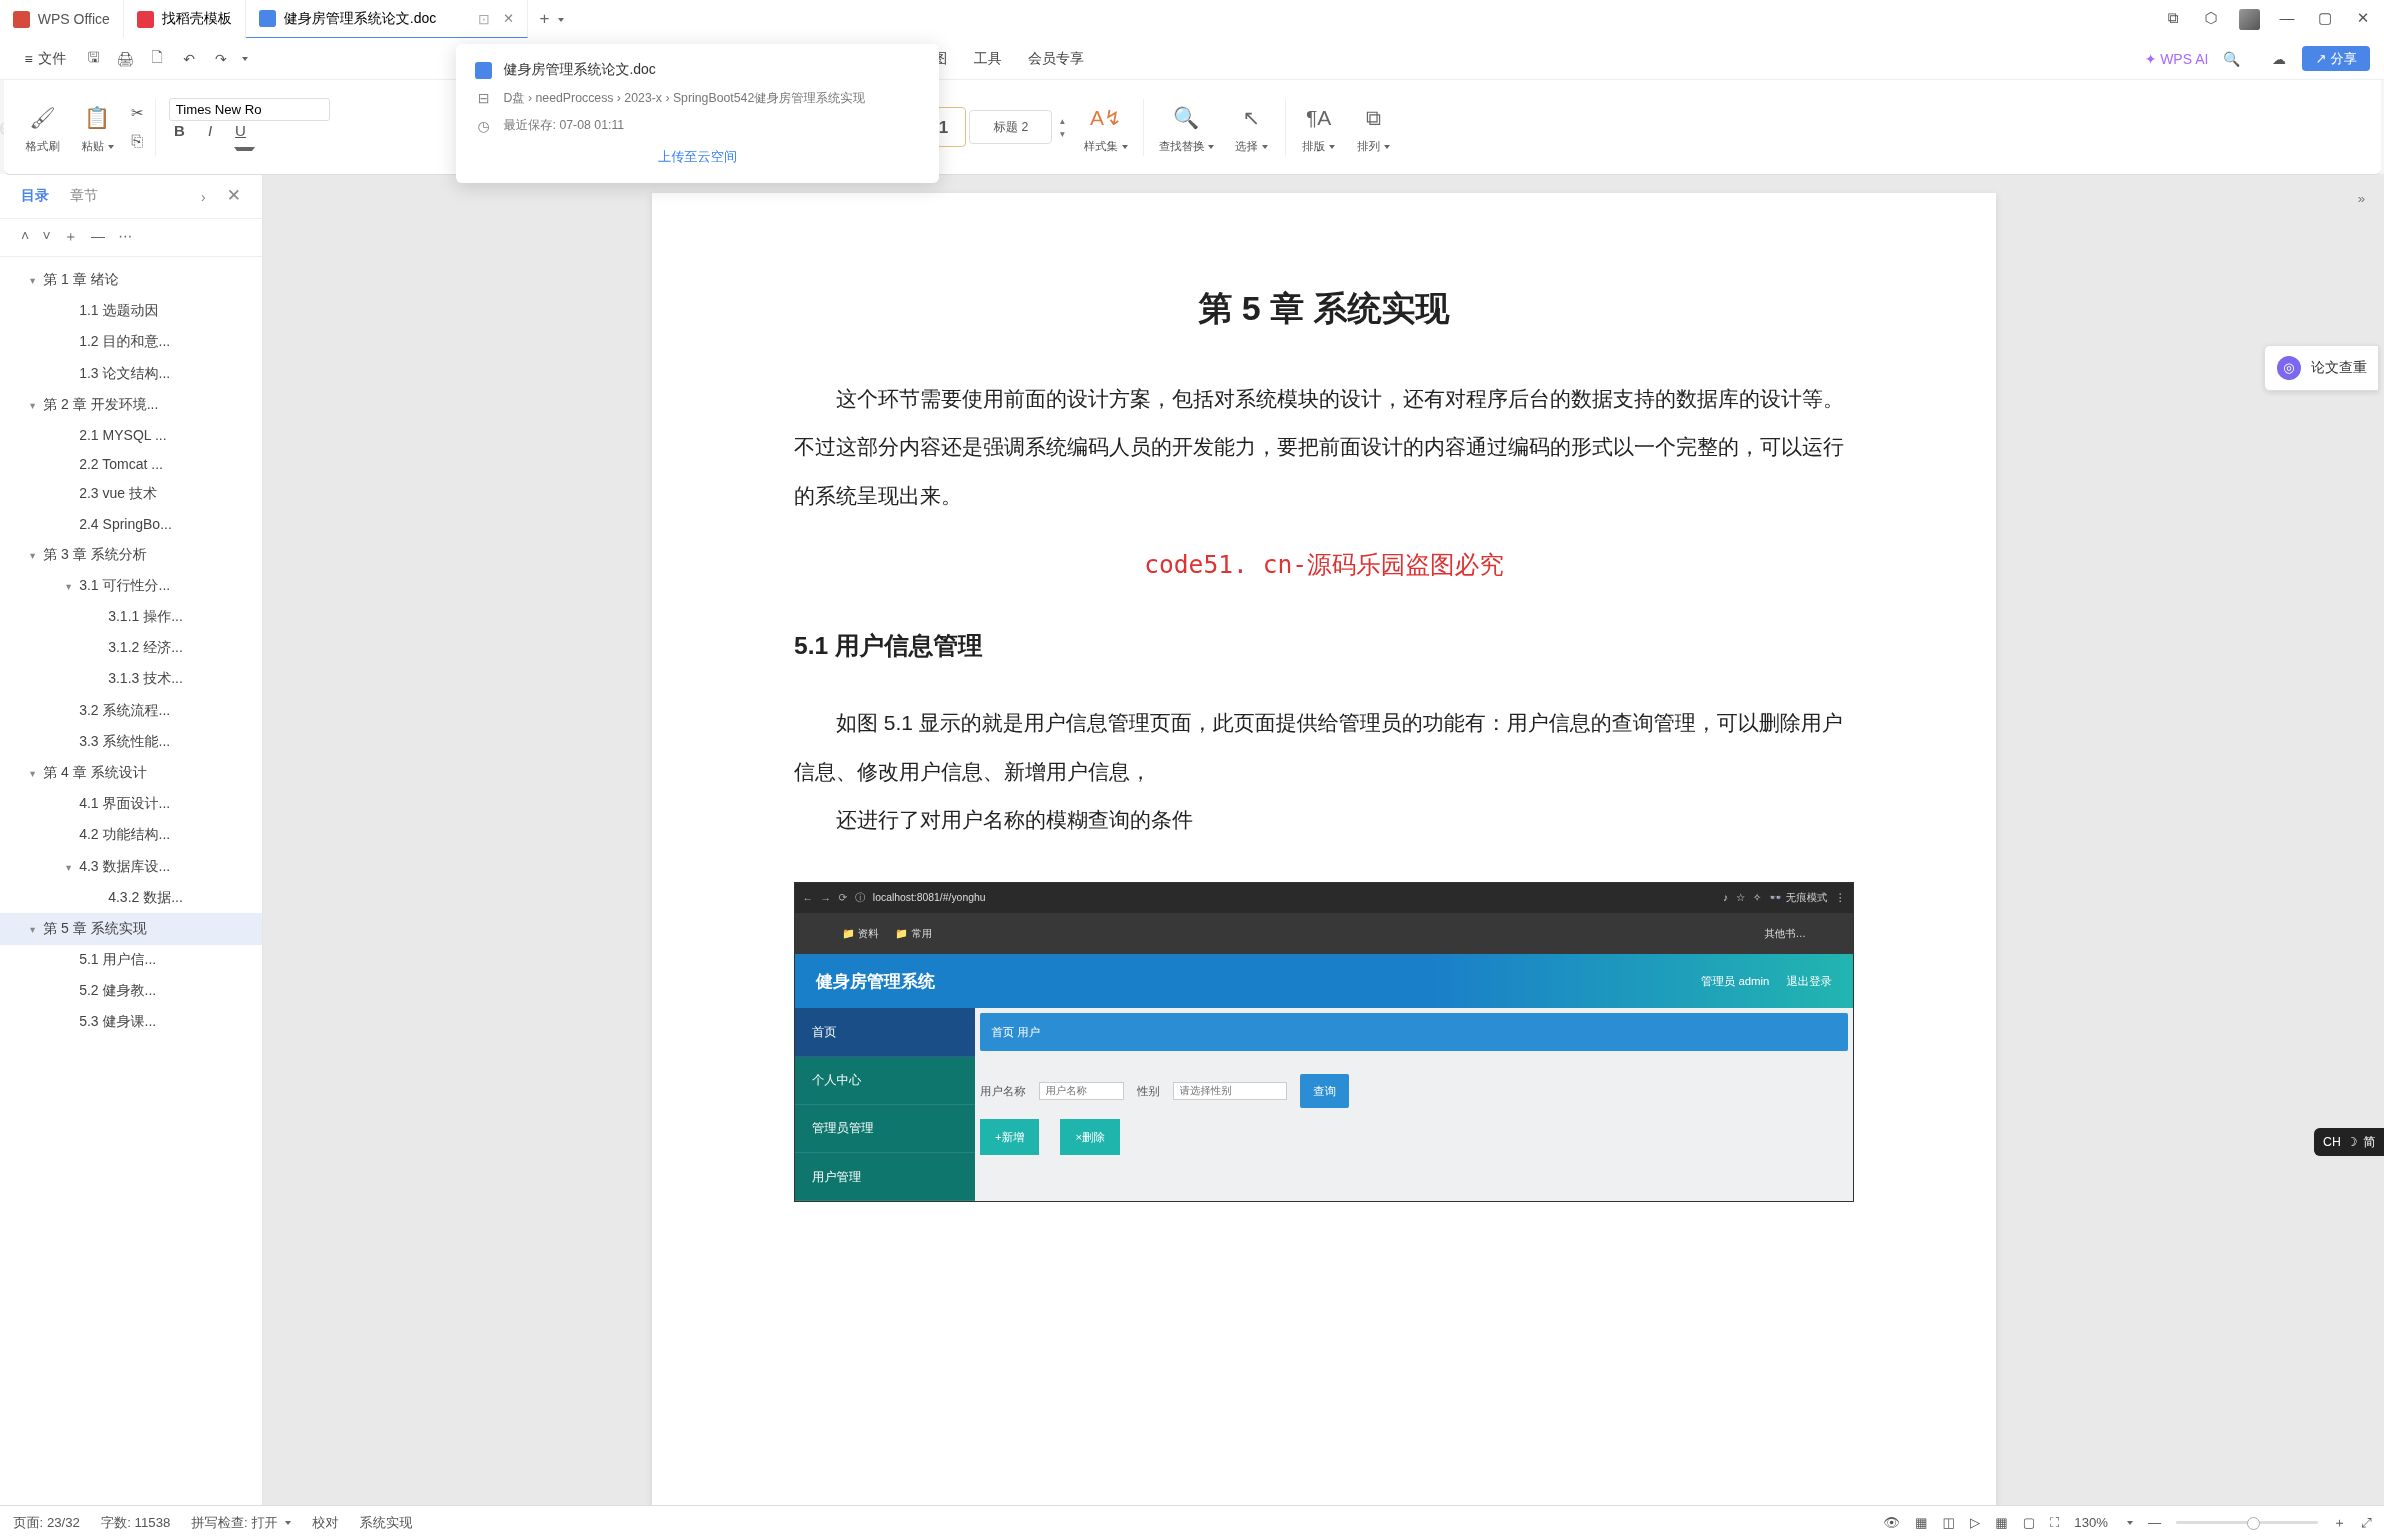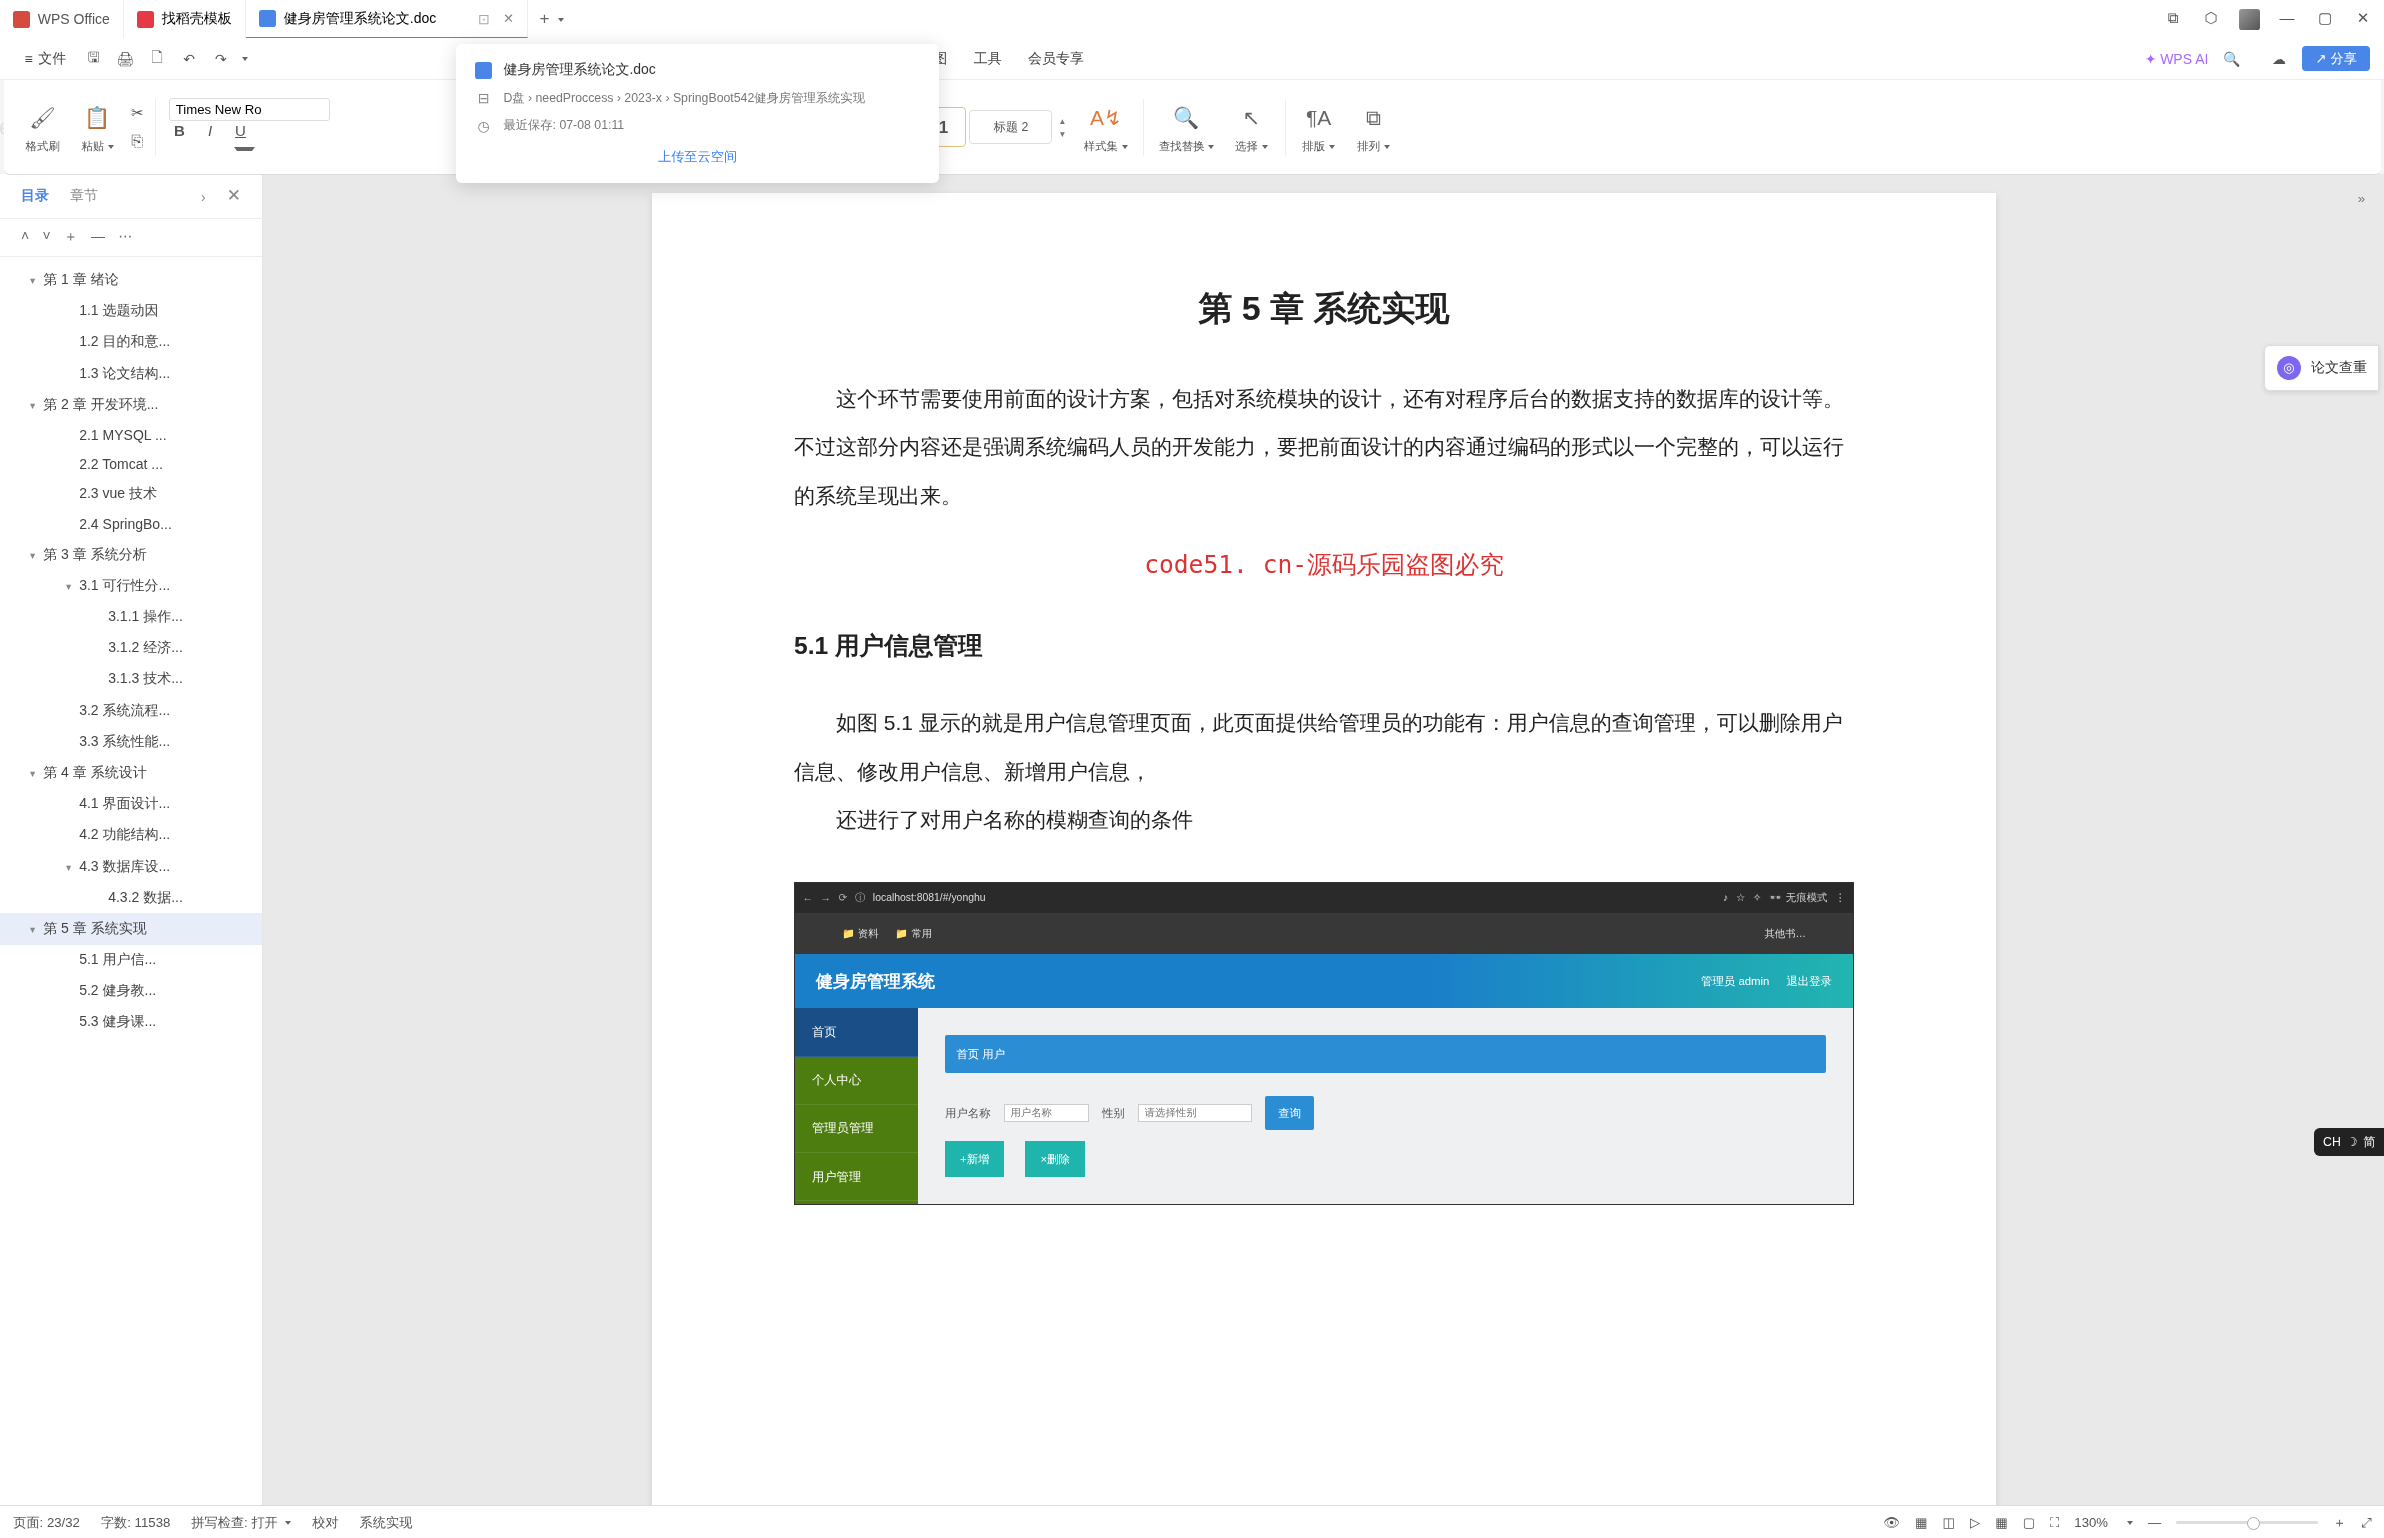--- a/index.html
+++ b/index.html
@@ -90,24 +90,24 @@
 
 .browser { border: 0.9px solid #333; font-family: sans-serif; font-size: 11.4px; color: #ddd; }
 .browser .bbar { background: #2a2a2a; height: 30px; display: flex; align-items: center; padding: 0 7.6px; gap: 7.6px; font-size: 10.4px; }
 .browser .bbar .navic { color: #aaa; }
 .browser .bbar .addr { color: #ddd; flex: 1; }
 .browser .bbar .incog { display:flex; align-items:center; gap:3.8px; color:#ccc; }
 .browser .bookmarks { background: #383838; height: 41px; display: flex; align-items: center; padding: 0 47px; gap: 17px; font-size: 10.4px; color: #ddd; }
 .browser .admin-top { background: linear-gradient(90deg, #1a7fc9 60%, #22b5b0); height: 54px; display: flex; align-items: center; padding: 0 21px; color: #fff; font-size: 17px; font-weight: 600; }
 .browser .admin-top .rt { margin-left: auto; font-size: 11.4px; font-weight: 400; display: flex; gap: 17px; }
 .browser .admin-body { display: flex; background: #eef0f2; min-height: 170px; color:#333; }
-.browser .admin-nav { width: 123px; background: #4d7c0f; color: #fff; font-size: 12.3px; }
+.browser .admin-nav { width: 180px; background: #0f766e; color: #fff; font-size: 12.3px; }
 .browser .admin-nav .ni { padding: 9.5px 17px; border-bottom: 0.9px solid rgba(255,255,255,.1); }
 .browser .admin-nav .ni.active { background: #194f86; }
-.browser .admin-main { flex: 1; padding: 27px; }
+.browser .admin-main { flex: 1; padding: 5px; }
 .browser .crumb { background: #2b8dd4; color: #fff; font-size: 11.4px; padding: 5.7px 11.4px; border-radius: 1.9px; margin-bottom: 23px; }
 .browser .searchrow { display: flex; gap: 13.2px; align-items: center; font-size: 11.4px; color:#555; margin-bottom: 11.4px; }
 .browser .searchrow .lbl { }
 .browser .searchrow input { border: 0.9px solid #ccc; padding: 2.8px 5.7px; width: 85px; font-size: 10.4px; }
 .browser .btn-blue { background: #2b8dd4; color: #fff; padding: 3.8px 13.2px; border-radius: 1.9px; font-size: 11.4px; }
 .browser .btn-teal { background: #1fb5ad; color: #fff; padding: 4.7px 15px; font-size: 11.4px; }
 .browser .btnrow { display: flex; gap: 21px; margin-top: 9.5px; }
 
 
 .rrail { position: absolute; top: 174px; right: 0; width: 47px; bottom: 34px; z-index: 9; display: flex; flex-direction: column; align-items: center; padding-top: 17px; gap: 17px; }

